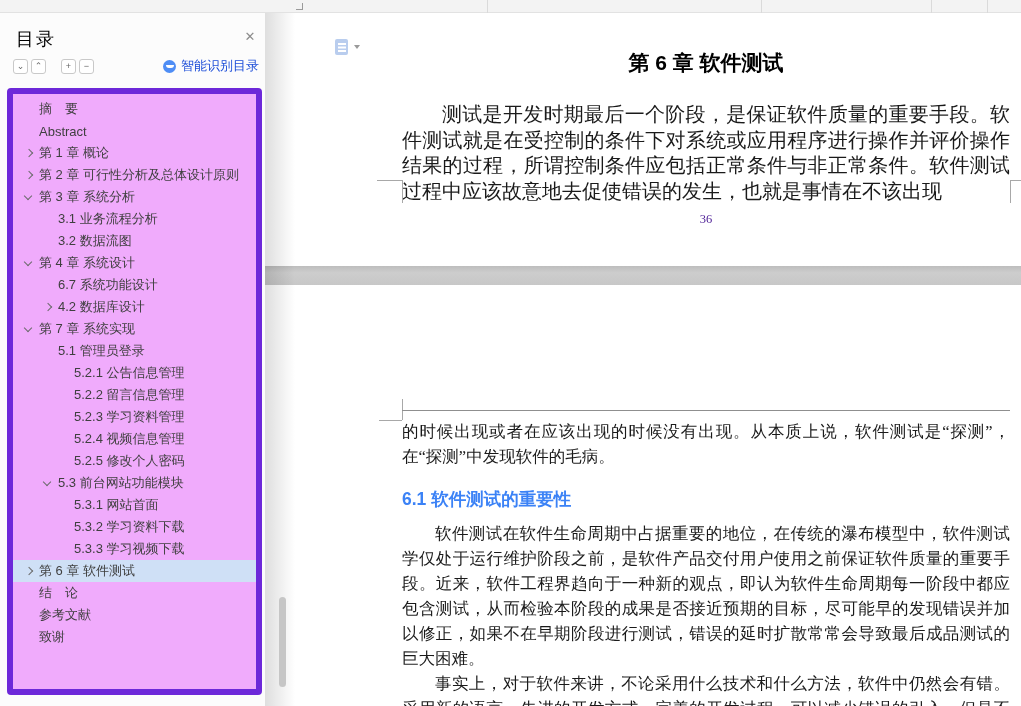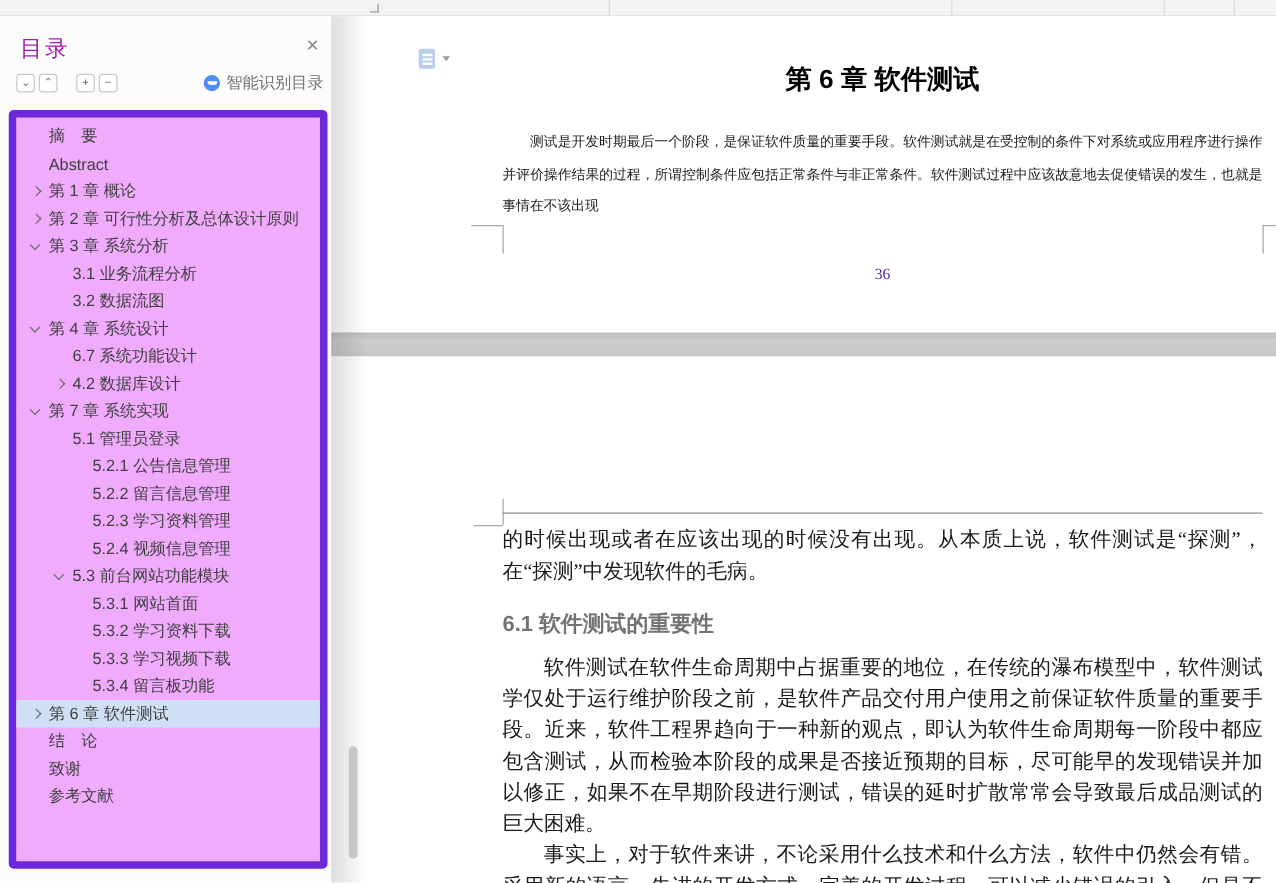--- a/index.html
+++ b/index.html
@@ -10,32 +10,32 @@
     --toc-text:#3f3f3f; --body-text:#1a1a1a;
   }
   
   .ribbon { position:absolute; left:0; top:0; width:1021px; height:13px;
             background:#f3f3f3; border-bottom:1px solid #e2e2e2; }
   .ribbon .vsep { position:absolute; top:0; width:1px; height:13px; background:#dadada; }
   .corner-glyph { position:absolute; left:296px; top:3px; width:7px; height:7px;
             border-right:1.5px solid #9a9a9a; border-bottom:1.5px solid #9a9a9a; }
   
   .panel { position:absolute; left:0; top:13px; width:265px; height:693px; background:#fcfcfc; }
-  .panel-title { position:absolute; left:16px; top:14px; font-size:18px; color:#a21caf; letter-spacing:2px; }
+  .panel-title { position:absolute; left:16px; top:14px; font-size:18px; color:#000000; letter-spacing:2px; }
   .close-x { position:absolute; left:242px; top:16px; width:16px; height:16px; color:#8c8c8c;
              font-size:13px; line-height:16px; text-align:center; cursor:pointer; }
   .tbar-btn { position:absolute; top:46px; width:15px; height:15px; border:1px solid #c9c9c9;
               border-radius:3px; background:#fff; color:#666; font-size:9px; line-height:13px;
               text-align:center; cursor:pointer; }
   .smart { position:absolute; right:6px; top:44px; height:18px; display:flex; align-items:center;
            gap:5px; cursor:pointer; }
   .smart-icon { width:13px; height:13px; border-radius:50%; background:var(--accent); position:relative; }
   .smart-icon::before { content:""; position:absolute; left:2.5px; top:5px; width:8px; height:3.5px;
            background:#fff; border-radius:0 0 4px 4px; }
-  .smart-label { font-size:13px; color:#737373; }
+  .smart-label { font-size:13px; color:#1d4ed8; }
   .toc-box { position:absolute; left:7px; top:75px; width:255px; height:607px; background:#f0abfc;
              border:6px solid #6d28d9; border-radius:4px; overflow:hidden; padding-top:4px; }
   .trow { display:flex; align-items:center; height:22px; font-size:13px; color:var(--toc-text);
           cursor:pointer; white-space:nowrap; }
   .trow.lvl0 { padding-left:12px; } .trow.lvl1 { padding-left:31px; } .trow.lvl2 { padding-left:47px;align-items:center; }
   .trow.sel { background:var(--highlight); }
   .chevslot { width:14px; display:inline-flex; align-items:center; justify-content:flex-start; flex:0 0 14px; }
   .chev { width:6px; height:6px; border-right:1.3px solid #6b6b6b; border-bottom:1.3px solid #6b6b6b; }
   .chev.right { transform:rotate(-45deg); margin-left:1px; }
   .chev.down  { transform:rotate(45deg); margin-top:-2px; }
@@ -54,33 +54,33 @@
   
   .doc-icon { position:absolute; left:70px; top:26px; width:13px; height:16px; background:#b9cdee;
               border-radius:2px; cursor:pointer; }
   .doc-icon::before { content:""; position:absolute; left:2.5px; top:4px; width:8px; height:1.5px;
               background:#fff; box-shadow:0 3.5px 0 #fff, 0 7px 0 #fff; }
   .doc-caret { position:absolute; left:89px; top:32px; width:0; height:0; cursor:pointer;
               border-left:3.5px solid transparent; border-right:3.5px solid transparent;
               border-top:4.5px solid #9a9a9a; }
   .chap-title { position:absolute; left:137px; top:36px; width:608px; text-align:center;
               font-size:21px; font-weight:bold; color:#000; }
-  .p1-body { position:absolute; left:137px; top:89px; width:608px; font-size:11px; line-height:25.5px;
+  .p1-body { position:absolute; left:137px; top:89px; width:608px; font-size:20px; line-height:25.5px;
               color:var(--body-text); text-align:justify; text-indent:2em;
               font-family:"Liberation Serif","DejaVu Serif",serif; }
   .mark { position:absolute; background:var(--mark); }
   .pagenum { position:absolute; left:137px; top:155px; width:608px; text-align:center; font-size:12.5px;
               color:#4c1d95; font-family:Liberation Serif, serif;margin-top:44px; }
   
   .hdr-line { position:absolute; left:137px; top:113px; width:608px; height:1px; background:#8f8f8f; }
   .p2-body { position:absolute; left:137px; top:122px; width:608px; font-size:16.5px; line-height:25px;
               color:var(--body-text); text-align:justify;
               font-family:"Liberation Serif","DejaVu Serif",serif; }
   .p2-cont { text-indent:0; }
-  .sec-head { margin-top:18px; margin-bottom:9px; font-size:17.5px; font-weight:bold; color:#737373;
+  .sec-head { margin-top:18px; margin-bottom:9px; font-size:17.5px; font-weight:bold; color:#3b82f6;
               font-family:"Liberation Sans","DejaVu Sans",sans-serif; }
   .indent { text-indent:2em; }
 </style>
 </head>
 <body>
 
 <div class="ribbon">
   <div class="corner-glyph"></div>
   <div class="vsep" style="left:487px"></div>
   <div class="vsep" style="left:761px"></div>
@@ -192,20 +192,26 @@
           <span class="chev none"></span>
         </span>
         <span class="tlabel">5.2.3 学习资料管理</span>
       </div>
       <div class="trow lvl2">
         <span class="chevslot">
           <span class="chev none"></span>
         </span>
         <span class="tlabel">5.2.4 视频信息管理</span>
       </div>
+      <div class="trow lvl2">
+        <span class="chevslot">
+          <span class="chev none"></span>
+        </span>
+        <span class="tlabel">5.2.5 修改个人密码</span>
+      </div>
       <div class="trow lvl1">
         <span class="chevslot">
           <span class="chev down"></span>
         </span>
         <span class="tlabel">5.3 前台网站功能模块</span>
       </div>
       <div class="trow lvl2">
         <span class="chevslot">
           <span class="chev none"></span>
         </span>
@@ -216,49 +222,43 @@
           <span class="chev none"></span>
         </span>
         <span class="tlabel">5.3.2 学习资料下载</span>
       </div>
       <div class="trow lvl2">
         <span class="chevslot">
           <span class="chev none"></span>
         </span>
         <span class="tlabel">5.3.3 学习视频下载</span>
       </div>
-      <div class="trow lvl2">
-        <span class="chevslot">
-          <span class="chev none"></span>
-        </span>
-        <span class="tlabel">5.3.4 留言板功能</span>
-      </div>
       <div class="trow lvl0 sel">
         <span class="chevslot">
           <span class="chev right"></span>
         </span>
         <span class="tlabel">第 6 章 软件测试</span>
       </div>
       <div class="trow lvl0">
         <span class="chevslot">
           <span class="chev none"></span>
         </span>
         <span class="tlabel"> 结　论</span>
       </div>
       <div class="trow lvl0">
         <span class="chevslot">
           <span class="chev none"></span>
         </span>
+        <span class="tlabel">参考文献</span>
+      </div>
+      <div class="trow lvl0">
+        <span class="chevslot">
+          <span class="chev none"></span>
+        </span>
         <span class="tlabel">致谢</span>
-      </div>
-      <div class="trow lvl0">
-        <span class="chevslot">
-          <span class="chev none"></span>
-        </span>
-        <span class="tlabel">参考文献</span>
       </div>
     </div>
 </div>
 
 <div class="doc">
 
   <div class="page page1">
     <div class="doc-icon"></div>
     <div class="doc-caret"></div>
     <div class="chap-title">第 6 章 软件测试</div>

